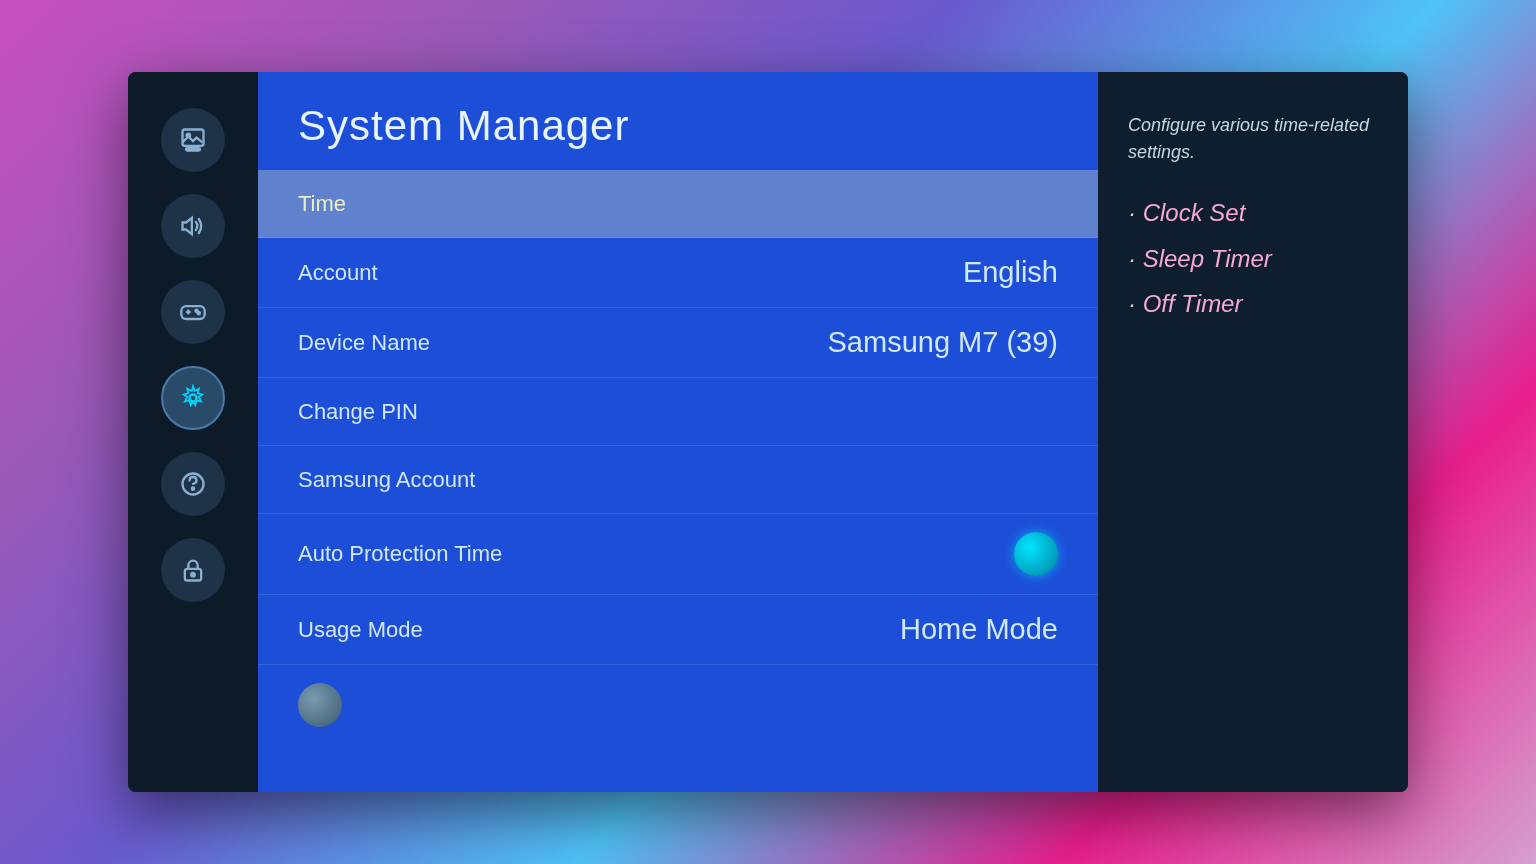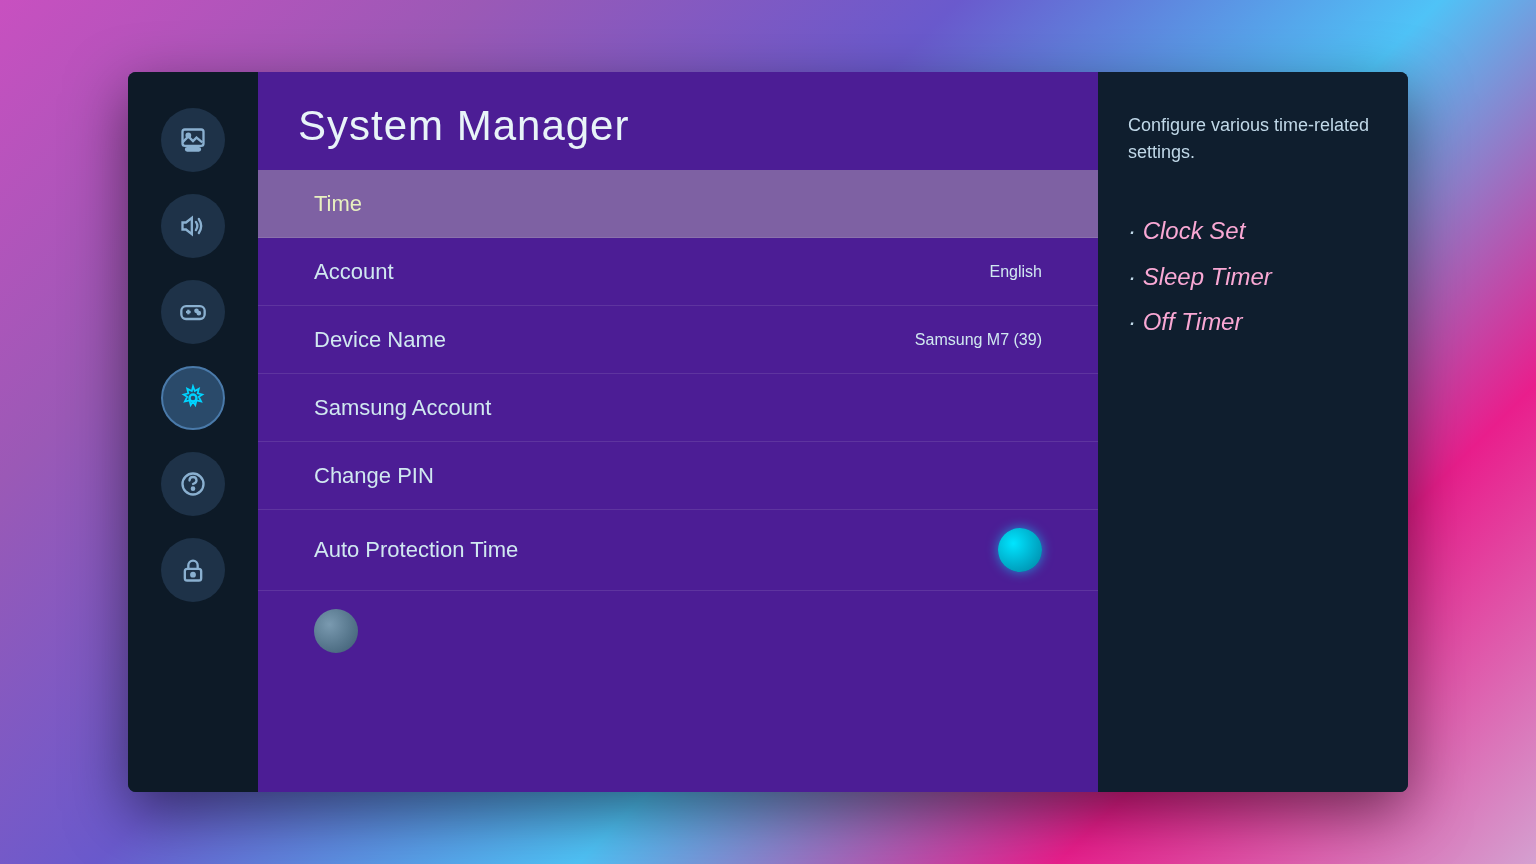--- a/index.html
+++ b/index.html
@@ -63,21 +63,21 @@
       stroke-width: 2;
     }
 
     .sidebar-item.active svg {
       stroke: #00d4ff;
     }
 
     
     .main-content {
       flex: 1;
-      background: #4c1d95;
+      background: #1d4ed8;
       padding: 0;
       display: flex;
       flex-direction: column;
       overflow: hidden;
     }
 
     .page-title {
       font-size: 42px;
       font-weight: 300;
       color: #e8f4f8;
@@ -87,42 +87,42 @@
 
     .menu-list {
       flex: 1;
       overflow: hidden;
     }
 
     .menu-item {
       display: flex;
       align-items: center;
       justify-content: space-between;
-      padding: 18px 56px;
+      padding: 18px 40px;
       border-bottom: 1px solid rgba(255,255,255,0.1);
       cursor: pointer;
       min-height: 68px;
     }
 
     .menu-item.selected {
       background: rgba(220, 225, 190, 0.35);
     }
 
     .menu-item-label {
       font-size: 22px;
       font-weight: 500;
       color: #d0e8f0;
     }
 
     .menu-item.selected .menu-item-label {
       color: #e8f0c0;
     }
 
     .menu-item-value {
-      font-size: 16px;
+      font-size: 29px;
       color: #d0e8f0;
       font-weight: 400;
     }
 
     .toggle-btn {
       width: 44px;
       height: 44px;
       border-radius: 50%;
       background: radial-gradient(circle at 35% 35%, #00e5ff, #0080a0);
       box-shadow: 0 0 12px rgba(0,220,255,0.6);
@@ -142,21 +142,22 @@
       width: 310px;
       background: #0f1e2e;
       padding: 40px 30px;
       flex-shrink: 0;
     }
 
     .right-panel-desc {
       font-size: 18px;
       color: #c0d8e8;
       line-height: 1.5;
-      margin-bottom: 48px;
+      margin-bottom: 30px;
+      font-style: italic;
     }
 
     .right-panel-items {
       list-style: none;
     }
 
     .right-panel-item {
       font-size: 24px;
       color: #f9a8d4;
       margin-bottom: 12px;
@@ -240,32 +241,36 @@
         <span class="menu-item-label">Account</span>
         <span class="menu-item-value">English</span>
       </div>
 
       <div class="menu-item">
         <span class="menu-item-label">Device Name</span>
         <span class="menu-item-value">Samsung M7 (39)</span>
       </div>
 
       <div class="menu-item">
+        <span class="menu-item-label">Change PIN</span>
+      </div>
+
+      <div class="menu-item">
         <span class="menu-item-label">Samsung Account</span>
-      </div>
-
-      <div class="menu-item">
-        <span class="menu-item-label">Change PIN</span>
       </div>
 
       <div class="menu-item">
         <span class="menu-item-label">Auto Protection Time</span>
         <div class="toggle-btn"></div>
       </div>
 
+      <div class="menu-item">
+        <span class="menu-item-label">Usage Mode</span>
+        <span class="menu-item-value">Home Mode</span>
+      </div>
 
       <div class="menu-item" style="border-bottom:none;">
         <div class="toggle-btn-gray"></div>
       </div>
 
     </div>
   </div>
 
   <div class="right-panel">
     <p class="right-panel-desc">Configure various time-related settings.</p>

